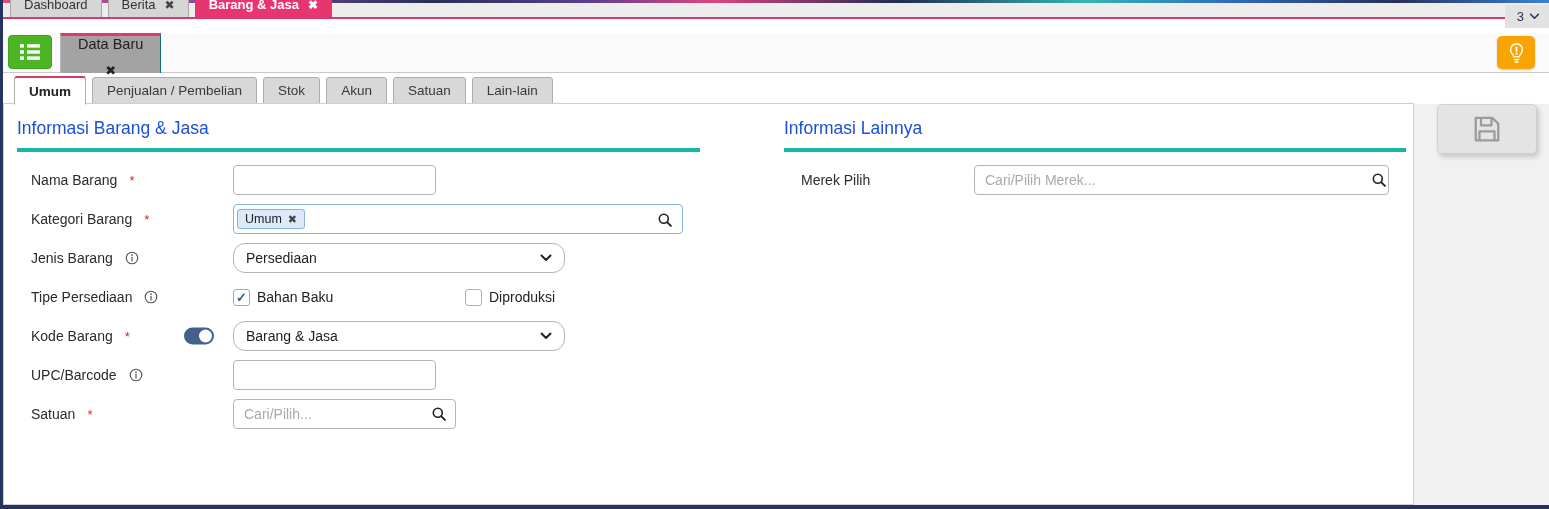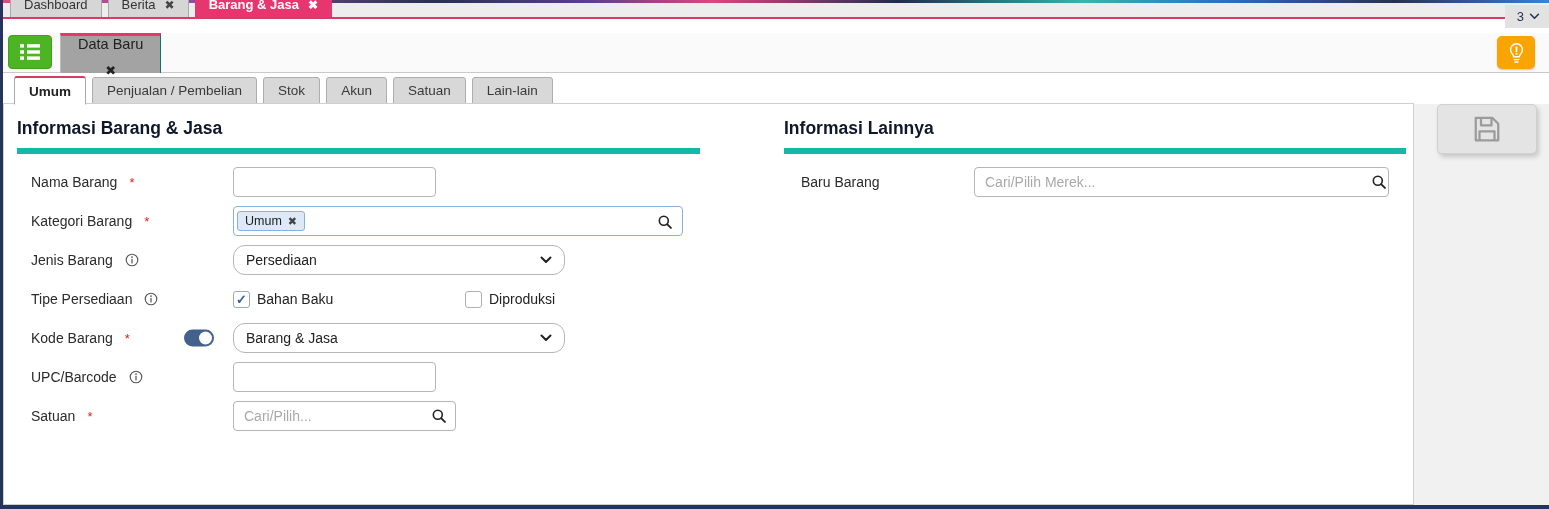--- a/index.html
+++ b/index.html
@@ -91,22 +91,22 @@
     background:#e4e4e4; border:1px solid #d0d0d0; border-radius:5px;
     box-shadow:2px 3px 5px rgba(0,0,0,.18);
     display:flex; align-items:center; justify-content:center; cursor:pointer;
   }
 
   
   .col { position:absolute; top:14px; }
   .col-left { left:13px; width:683px; }
   .col-right { left:780px; width:622px; }
   .section-title {
-    color:#0f172a; font-size:17.5px; font-weight:bold;
-    padding-bottom:9px; border-bottom:6px solid #14b8a6;
+    color:#1d4ed8; font-size:17.5px; font-weight:normal;
+    padding-bottom:9px; border-bottom:4px solid #14b8a6;
   }
   .rows { margin-top:13px; }
   .row { display:flex; align-items:center; height:30px; margin-bottom:9px; }
   .lab {
     flex:0 0 216px; padding-left:14px; font-size:14px; color:#2b2b2b;
     display:flex; align-items:center; gap:12px; position:relative;
   }
   .col-right .lab { flex:0 0 190px; padding-left:17px; }
   .req { color:#e02020; font-size:13px; }
   .ctl { display:flex; align-items:flex-start; position:relative; }
@@ -372,21 +372,21 @@
       </div>
 
     </div>
   </div>
 
   <div class="col col-right">
     <div class="section-title">Informasi Lainnya</div>
     <div class="rows">
       <div class="row">
         <div class="lab">
-          <span>Baru Barang</span>
+          <span>Merek Pilih</span>
         </div>
         <div class="ctl lookup" style="flex:1;">
           <input class="txt" type="text" style="width: 415px;" placeholder="Cari/Pilih Merek...">
           <svg class="mag" style="right:19px;" width="16" height="16" viewBox="0 0 20 20">
               <circle cx="8.5" cy="8.5" r="5.6" fill="none" stroke="#222" stroke-width="2"></circle>
               <line x1="12.9" y1="12.9" x2="17.4" y2="17.4" stroke="#222" stroke-width="2.4" stroke-linecap="round"></line>
             </svg>
         </div>
       </div>
     </div>

